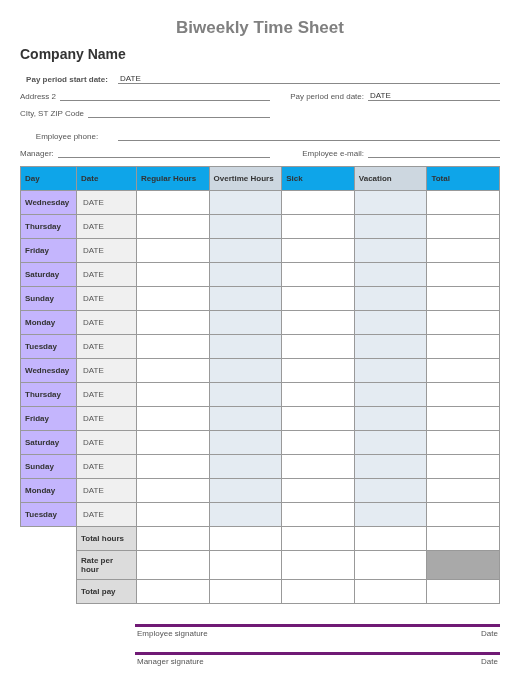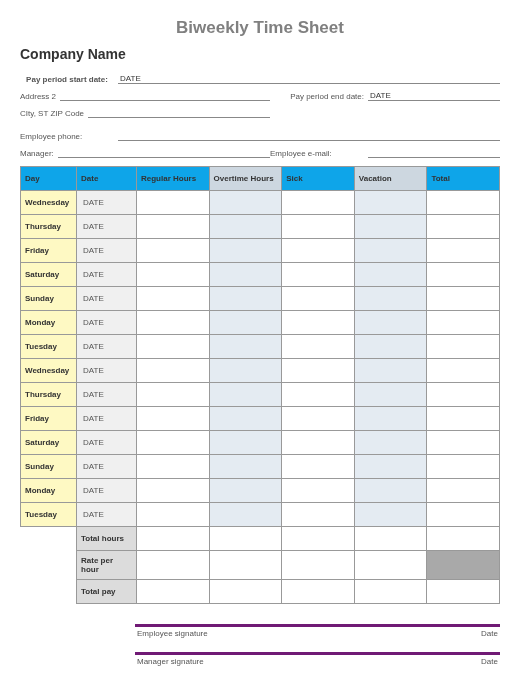--- a/index.html
+++ b/index.html
@@ -11,21 +11,21 @@
   .info-right { flex: 1; display: flex; align-items: flex-end; }
   .info-label { font-size: 8px; color: #555; white-space: nowrap; padding-right: 4px; }
   .info-line { flex: 1; border-bottom: 1px solid #888; height: 10px; min-width: 40px; font-size: 8px; padding-left: 2px; }
   .spacer { height: 6px; }
   table { width: 100%; border-collapse: collapse; margin-top: 8px; table-layout: fixed; }
   th, td { border: 1px solid #999; font-size: 8px; padding: 5px 4px; height: 24px; vertical-align: middle; }
   th { background: #0ea5e9; color: #333; font-weight: bold; text-align: left; }
   th.ov, th.vac { background: #cdd7e0; }
   .col-day { width: 56px; }
   .col-date { width: 60px; }
-  td.day { background: #fef9c3; font-weight: bold; color: #333; }
+  td.day { background: #c4b5fd; font-weight: bold; color: #333; }
   td.date { background: #f0f0f0; color: #555; padding-left: 6px; }
   td.ov, td.vac { background: #e4ebf2; }
   td.tot { background: #fff; }
   .summary-label { background: #dcdcdc; font-weight: bold; color: #333; }
   .summary-cell { background: #fff; }
   .summary-total-dark { background: #a9a9a9; }
   .noborder { border: none !important; }
   .sig-section { margin-top: 20px; }
   .sig-row { display: flex; margin-bottom: 4px; margin-top: 14px; }
   .sig-spacer { flex: 0 0 115px; }
@@ -59,32 +59,32 @@
   <div class="info-left">
     <span class="info-label">CIty, ST  ZIP Code</span>
     <span class="info-line"></span>
   </div>
 </div>
 
 <div class="spacer"></div>
 
 <div class="info-row">
   <div class="info-right">
-    <span class="info-label" style="width:98px; text-align:left;">Employee phone:</span>
+    <span class="info-label" style="width:98px; text-align:center;">Employee phone:</span>
     <span class="info-line"></span>
   </div>
 </div>
 
 <div class="info-row">
   <div class="info-left">
     <span class="info-label">Manager:</span>
     <span class="info-line"></span>
   </div>
   <div class="info-right">
-    <span class="info-label" style="width:98px; ">Employee e-mail:</span>
+    <span class="info-label" style="width:98px; text-align:right;">Employee e-mail:</span>
     <span class="info-line"></span>
   </div>
 </div>
 
 <table>
   <thead>
     <tr>
       <th class="col-day">Day</th>
       <th class="col-date">Date</th>
       <th>Regular Hours</th>

